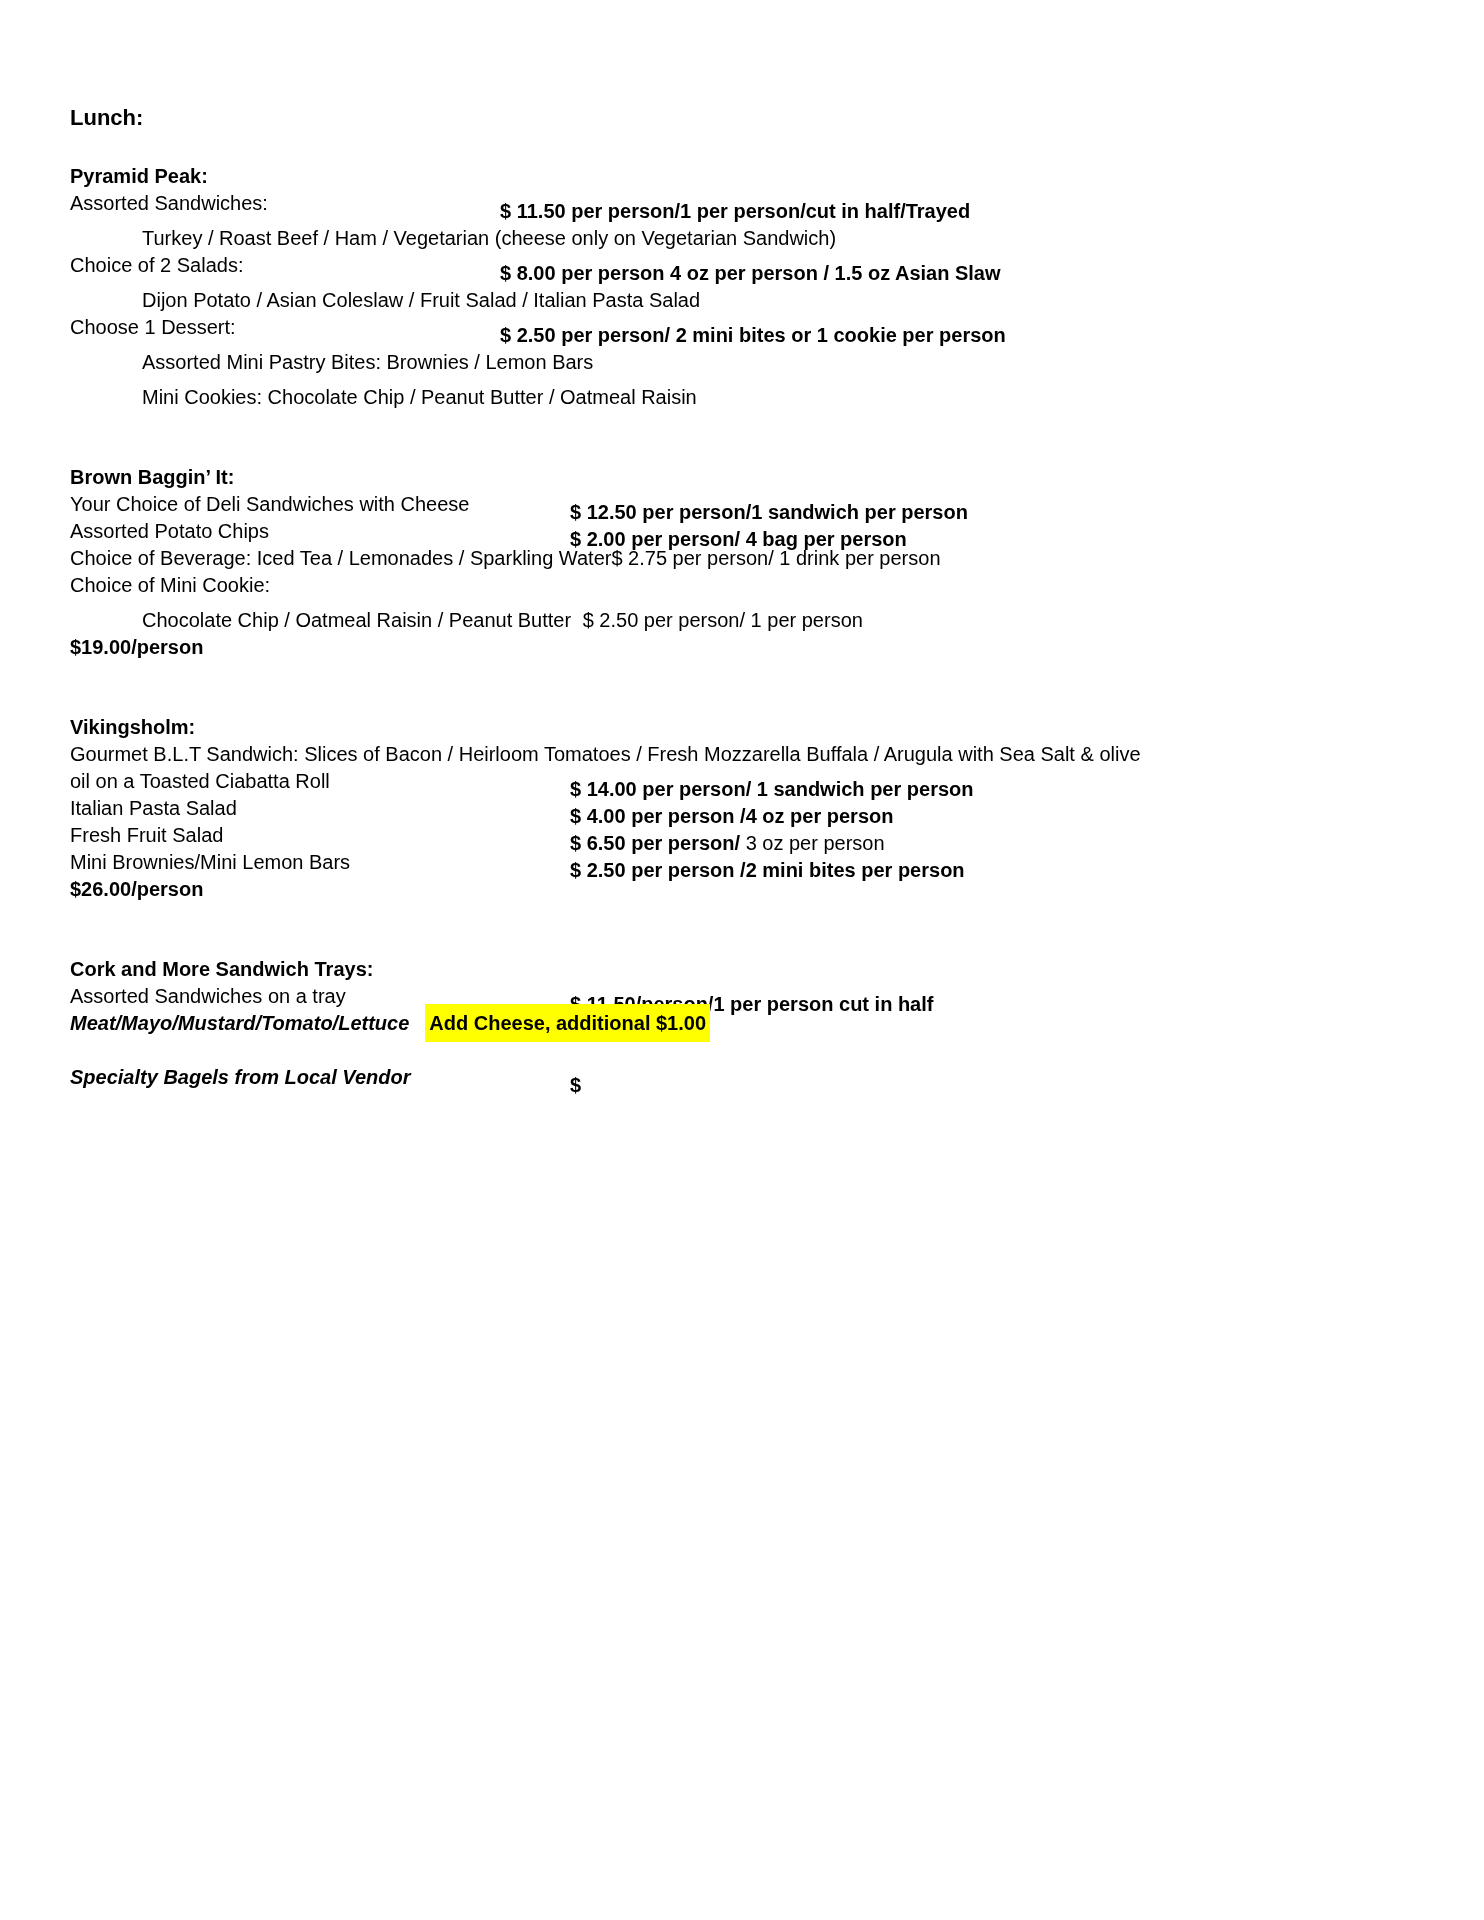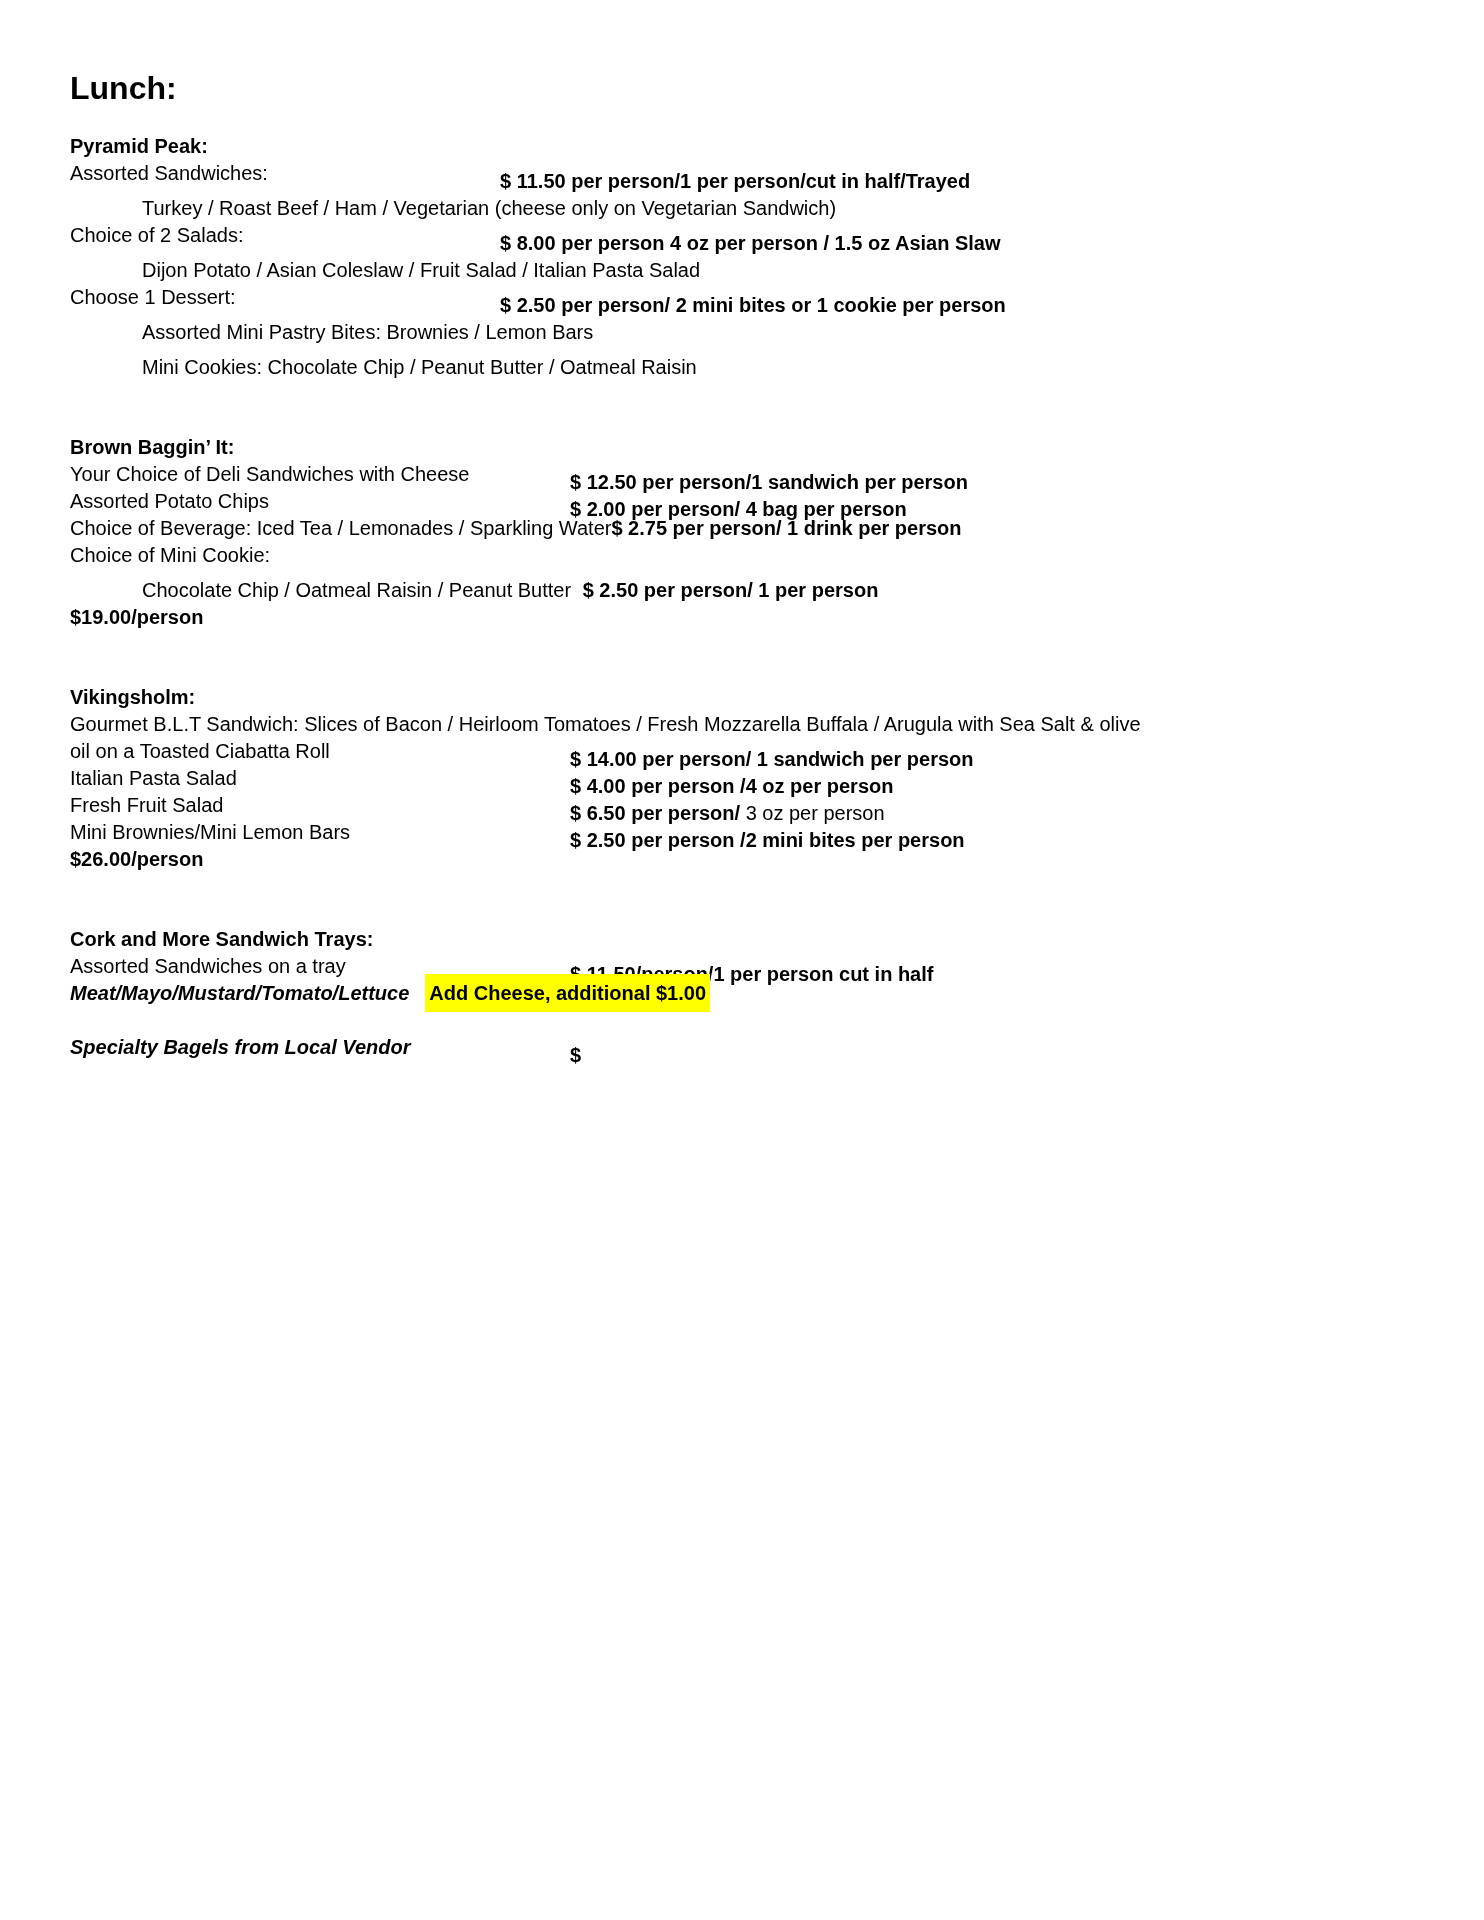--- a/index.html
+++ b/index.html
@@ -9,24 +9,25 @@
     height: 1920px;
     background: #ffffff;
     color: #000000;
     font-family: "Liberation Sans", sans-serif;
     font-size: 20px;
     padding: 70px 60px 0 70px;
     position: relative;
     overflow: hidden;
   }
   .title {
-    font-size: 32px;
+    font-size: 22px;
     font-weight: bold;
     line-height: 36px;
     margin-bottom: 27px;
+    margin-top: 30px;
   }
   .section { margin-bottom: 53px; }
   .heading {
     font-weight: bold;
     line-height: 27px;
     min-height: 27px;
   }
   .line {
     position: relative;
     line-height: 27px;
@@ -34,21 +35,21 @@
   }
   .indent { padding-left: 72px; margin-top: 8px; }
   .price {
     position: absolute;
     top: 8px;
     font-weight: bold;
     white-space: nowrap;
   }
   .p430 { left: 430px; }
   .p500 { left: 500px; }
-  .price-inline { font-weight: bold; white-space: nowrap; }
+  .price-inline { font-weight: normal; white-space: nowrap; }
   .gap6 { margin-left: 6px; }
   .reg { font-weight: normal; }
   .total { font-weight: bold; line-height: 27px; min-height: 27px; }
   .bold { font-weight: bold; font-style: italic; }
   .hl-inline {
     background: #ffff00;
     font-weight: bold;
     margin-left: 16px;
     padding: 8px 4px;
     white-space: nowrap;

